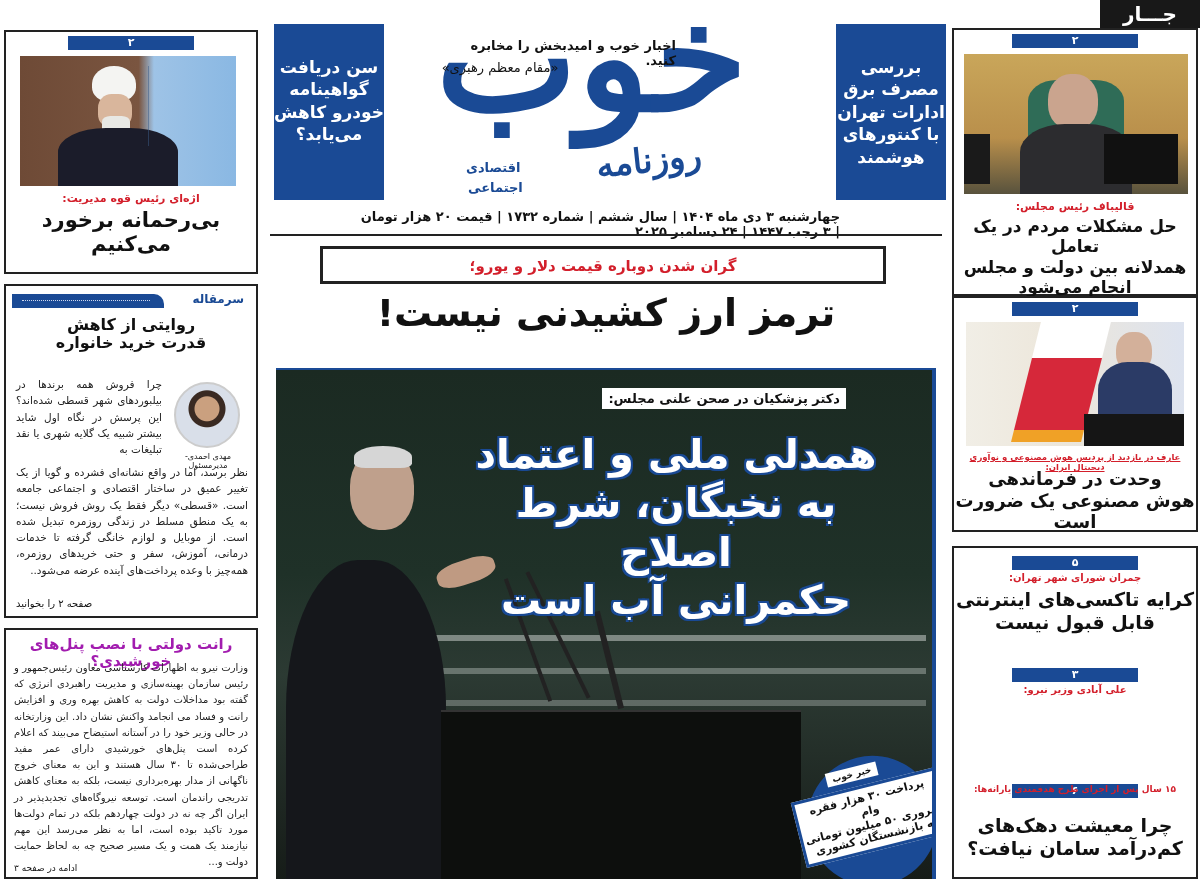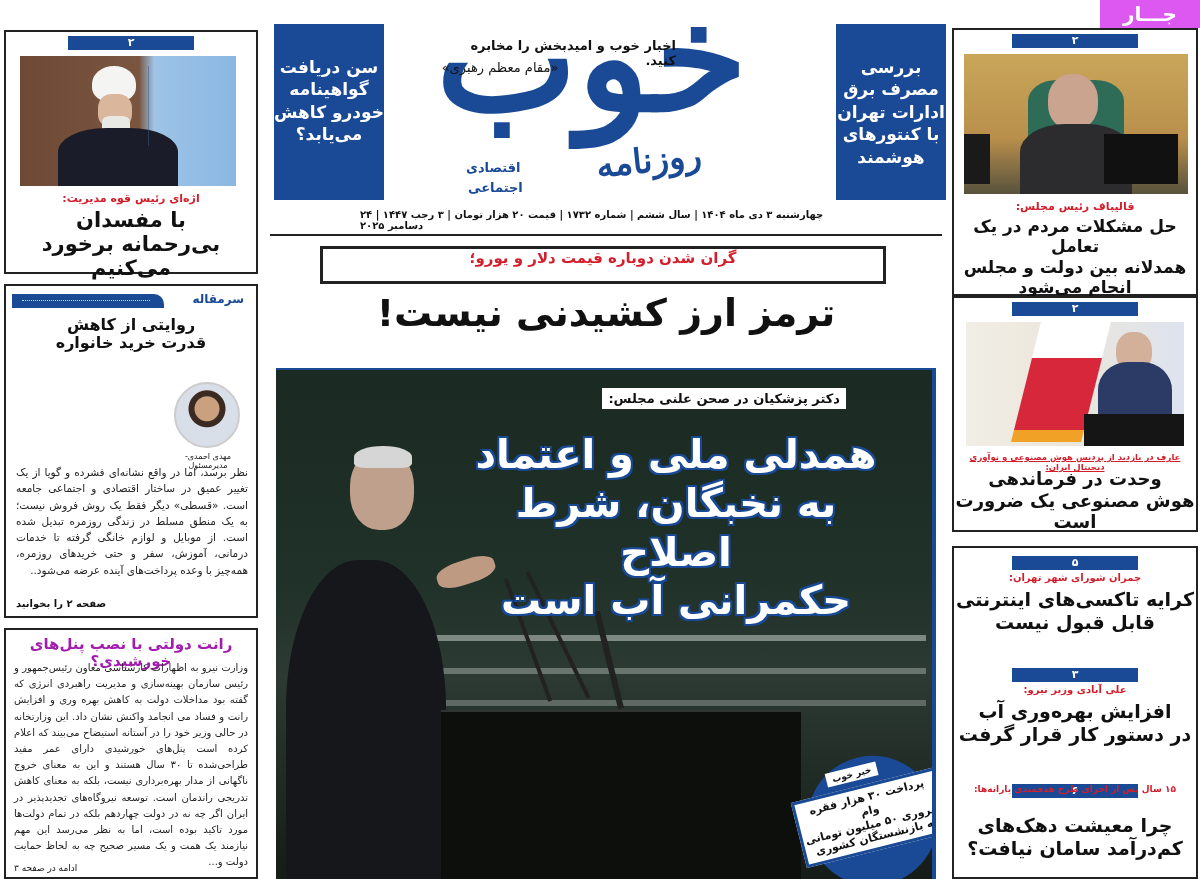--- a/index.html
+++ b/index.html
@@ -6,21 +6,21 @@
   html, body { width: 1200px; height: 879px; overflow: hidden; background: #ffffff; }
   body { position: relative; font-family: "DejaVu Sans", sans-serif; color: #111; }
   .abs { position: absolute; }
   .box { position: absolute; border: 2px solid #222; background: #fff; }
   .page-tag { position: absolute; left: 50%; transform: translateX(-50%); height: 14px; background: #1a4a95; color: #fff; font-size: 11px; font-weight: bold; text-align: center; line-height: 14px; }
   .kicker { color: #d31f2b; font-weight: bold; text-align: center; direction: rtl; }
   .headline { font-weight: bold; text-align: center; direction: rtl; color: #111; line-height: 1.15; }
   .photo { position: absolute; overflow: hidden; }
 
   
-  .watermark { position: absolute; right: 0; top: 0; width: 100px; height: 28px; background: #d946ef; color: #fff; font-weight: bold; font-size: 20px; text-align: center; line-height: 28px; opacity: 0.9; }
+  .watermark { position: absolute; right: 0; top: 0; width: 100px; height: 28px; background: #000000; color: #fff; font-weight: bold; font-size: 20px; text-align: center; line-height: 28px; opacity: 0.9; }
 
   
   .promo { position: absolute; top: 24px; width: 110px; height: 176px; background: #1a4a95; color: #fff; font-weight: bold; font-size: 17px; line-height: 1.32; text-align: center; direction: rtl; padding-top: 32px; }
 
   .logo-word { position: absolute; color: #1a4a95; font-weight: bold; font-family: "DejaVu Serif", serif; }
 
   
   .body-text { direction: rtl; text-align: justify; font-size: 10.5px; line-height: 1.55; color: #222; }
 
   
@@ -37,62 +37,62 @@
   <div class="page-tag" style="top:4px; width:126px;">۲</div>
   <div class="photo" style="left:14px; top:24px; width:216px; height:130px; background:linear-gradient(90deg,#6e4a36 0%,#7a5540 55%,#9ec3e6 62%,#8ab8e3 100%);">
     <div class="abs" style="left:72px; top:10px; width:44px; height:36px; border-radius:50% 50% 40% 40%; background:#f4f4f2;"></div>
     <div class="abs" style="left:78px; top:38px; width:34px; height:34px; border-radius:40%; background:#d9b69c;"></div>
     <div class="abs" style="left:82px; top:60px; width:28px; height:18px; border-radius:30%; background:#e8e8e4;"></div>
     <div class="abs" style="left:38px; top:72px; width:120px; height:60px; border-radius:40% 40% 0 0; background:#1b1c2a;"></div>
     <div class="abs" style="left:128px; top:10px; width:60px; height:80px; border-left:1px solid #3c5c88; opacity:0.5;"></div>
   </div>
   <div class="kicker" style="position:absolute; left:0; right:0; top:160px; font-size:11px;">اژه‌ای رئیس قوه مدیریت:</div>
   <div class="headline" style="position:absolute; left:0; right:0; top:176px; font-size:21px;">
-    <div>با مفسدان</div>
     <div>بی‌رحمانه برخورد می‌کنیم</div>
   </div>
 </div>
 
 <div class="box" style="left:4px; top:284px; width:254px; height:334px;">
   <div class="abs" style="left:6px; top:8px; width:152px; height:14px; background:#1a4a95; border-top-right-radius:10px;">
     <div class="abs" style="left:10px; right:14px; top:6px; border-top:1px dotted #cfd8ee;"></div>
   </div>
   <div class="abs" style="right:12px; top:6px; font-size:12px; font-weight:bold; color:#1a4a95; direction:rtl;">سرمقاله</div>
   <div class="headline" style="position:absolute; left:0; right:0; top:30px; font-size:16px;">
     <div>روایتی از کاهش</div>
     <div>قدرت خرید خانواره</div>
   </div>
   <div class="abs" style="right:16px; top:96px; width:66px; height:66px; border-radius:50%; border:2px solid #ccc; background:radial-gradient(circle at 50% 40%, #caa07f 0 12px, #3a2a22 13px 18px, #d9dfe9 19px);"></div>
   <div class="abs" style="right:6px; top:166px; width:84px; font-size:8px; text-align:center; direction:rtl;">مهدی احمدی- مدیرمسئول</div>
+  <div class="body-text abs" style="left:10px; top:90px; width:146px;">چرا فروش همه برندها در بیلبوردهای شهر قسطی شده‌اند؟ این پرسش در نگاه اول شاید بیشتر شبیه یک گلایه شهری یا نقد تبلیغات به</div>
   <div class="body-text abs" style="left:10px; top:178px; width:232px;">نظر برسد، اما در واقع نشانه‌ای فشرده و گویا از یک تغییر عمیق در ساختار اقتصادی و اجتماعی جامعه است. «قسطی» دیگر فقط یک روش فروش نیست؛ به یک منطق مسلط در زندگی روزمره تبدیل شده است. از موبایل و لوازم خانگی گرفته تا خدمات درمانی، آموزش، سفر و حتی خریدهای روزمره، همه‌چیز با وعده پرداخت‌های آینده عرضه می‌شود..</div>
-  <div class="abs" style="left:10px; top:312px; font-size:10px; font-weight:bold; direction:rtl;">صفحه ۲ را بخوانید</div>
+  <div class="abs" style="left:10px; top:312px; font-size:10px; font-weight:normal; direction:rtl;">صفحه ۲ را بخوانید</div>
 </div>
 
 <div class="box" style="left:4px; top:628px; width:254px; height:251px;">
   <div class="headline" style="position:absolute; left:0; right:0; top:6px; font-size:15px; color:#a21caf;">رانت دولتی با نصب پنل‌های خورشیدی؟</div>
   <div class="body-text abs" style="left:8px; top:30px; width:234px; font-size:10px; line-height:1.62;">وزارت نیرو به اظهارات کارشناسی معاون رئیس‌جمهور و رئیس سازمان بهینه‌سازی و مدیریت راهبردی انرژی که گفته بود مداخلات دولت به کاهش بهره وری و افزایش رانت و فساد می انجامد واکنش نشان داد. این وزارتخانه در حالی وزیر خود را در آستانه استیضاح می‌بیند که اعلام کرده است پنل‌های خورشیدی دارای عمر مفید طراحی‌شده تا ۳۰ سال هستند و این به معنای خروج ناگهانی از مدار بهره‌برداری نیست، بلکه به معنای کاهش تدریجی راندمان است. توسعه نیروگاه‌های تجدیدپذیر در ایران اگر چه نه در دولت چهاردهم بلکه در تمام دولت‌ها مورد تاکید بوده است، اما به نظر می‌رسد این مهم نیازمند یک همت و یک مسیر صحیح چه به لحاظ حمایت دولت و...</div>
   <div class="abs" style="left:8px; top:233px; font-size:9px; direction:rtl;">ادامه در صفحه ۳</div>
 </div>
 
 <div class="promo" style="left:274px;">سن دریافت گواهینامه خودرو کاهش می‌یابد؟</div>
 <div class="promo" style="left:836px;">بررسی مصرف برق ادارات تهران با کنتورهای هوشمند</div>
 
 <div class="abs" style="left:396px; top:0; width:420px; height:210px;">
   <div class="logo-word" style="left:40px; top:-18px; font-size:150px; line-height:1; direction:rtl;">خوب</div>
   <div class="logo-word" style="left:200px; top:140px; font-size:34px; transform:rotate(-6deg);">روزنامه</div>
   <div class="logo-word" style="left:70px; top:160px; font-size:13px; letter-spacing:2px; font-family:'DejaVu Sans',sans-serif;">اقتصادی</div>
   <div class="logo-word" style="left:72px; top:180px; font-size:13px; letter-spacing:2px; font-family:'DejaVu Sans',sans-serif;">اجتماعی</div>
 </div>
 <div class="abs" style="left:436px; top:38px; width:240px; font-size:13px; font-weight:bold; direction:rtl; text-align:right;">اخبار خوب و امیدبخش را مخابره کنید.</div>
 <div class="abs" style="left:440px; top:60px; width:120px; font-size:13px; direction:rtl; text-align:center;">«مقام معظم رهبری»</div>
-<div class="abs" style="left:360px; top:209px; width:480px; font-size:10px; font-weight:bold; text-align:left; direction:rtl;">چهارشنبه ۳ دی ماه ۱۴۰۴ | سال ششم | شماره ۱۷۳۲ | قیمت ۲۰ هزار تومان | ۳ رجب ۱۴۴۷ | ۲۴ دسامبر ۲۰۲۵</div>
+<div class="abs" style="left:360px; top:209px; width:480px; font-size:13px; font-weight:bold; text-align:right; direction:rtl;">چهارشنبه ۳ دی ماه ۱۴۰۴ | سال ششم | شماره ۱۷۳۲ | قیمت ۲۰ هزار تومان | ۳ رجب ۱۴۴۷ | ۲۴ دسامبر ۲۰۲۵</div>
 
 <div class="abs" style="left:270px; top:234px; width:672px; border-top:2px solid #222;"></div>
 <div class="abs" style="left:320px; top:246px; width:566px; height:38px; border:3px solid #222;">
-  <div class="kicker" style="font-size:15px;">گران شدن دوباره قیمت دلار و یورو؛</div>
+  <div class="kicker" style="margin-top:8px; font-size:15px;">گران شدن دوباره قیمت دلار و یورو؛</div>
 </div>
 <div class="headline abs" style="left:270px; top:292px; width:672px; font-size:38px;">ترمز ارز کشیدنی نیست!</div>
 
 <div class="photo main-photo" style="left:276px; top:368px; width:660px; height:511px; border-top:2px solid #1a4a95; border-right:4px solid #1a4a95;">
 
   <div class="seat-row" style="left:110px; top:265px; width:540px;"></div>
   <div class="seat-row" style="left:140px; top:298px; width:510px; opacity:.4;"></div>
   <div class="seat-row" style="left:170px; top:330px; width:480px; opacity:.35;"></div>
 
   <div class="person" style="left:10px; top:190px; width:160px; height:330px; background:#15171b; border-radius:45% 45% 0 0;"></div>
@@ -160,24 +160,20 @@
     <div class="page-tag" style="top:0; width:126px;">۵</div>
     <div class="kicker" style="position:absolute; left:0; right:0; top:16px; font-size:10px;">چمران شورای شهر تهران:</div>
     <div class="headline" style="position:absolute; left:0; right:0; top:32px; font-size:19px; line-height:1.2;">
       <div>کرایه تاکسی‌های اینترنتی</div>
       <div>قابل قبول نیست</div>
     </div>
   </div>
   <div class="abs" style="left:0; right:0; top:120px; height:100px;">
     <div class="page-tag" style="top:0; width:126px;">۳</div>
     <div class="kicker" style="position:absolute; left:0; right:0; top:16px; font-size:10px;">علی آبادی وزیر نیرو:</div>
-    <div class="headline" style="position:absolute; left:0; right:0; top:32px; font-size:19px; line-height:1.2;">
-      <div>افزایش بهره‌وری آب</div>
-      <div>در دستور کار قرار گرفت</div>
-    </div>
   </div>
   <div class="abs" style="left:0; right:0; top:236px; height:100px;">
     <div class="page-tag" style="top:0; width:126px;">۶</div>
     <div class="kicker" style="position:absolute; left:0; right:0; top:0; font-size:9px;">۱۵ سال پس از اجرای طرح هدفمندی یارانه‌ها:</div>
     <div class="headline" style="position:absolute; left:0; right:0; top:30px; font-size:19px; line-height:1.2;">
       <div>چرا معیشت دهک‌های</div>
       <div>کم‌درآمد سامان نیافت؟</div>
     </div>
   </div>
 </div>

